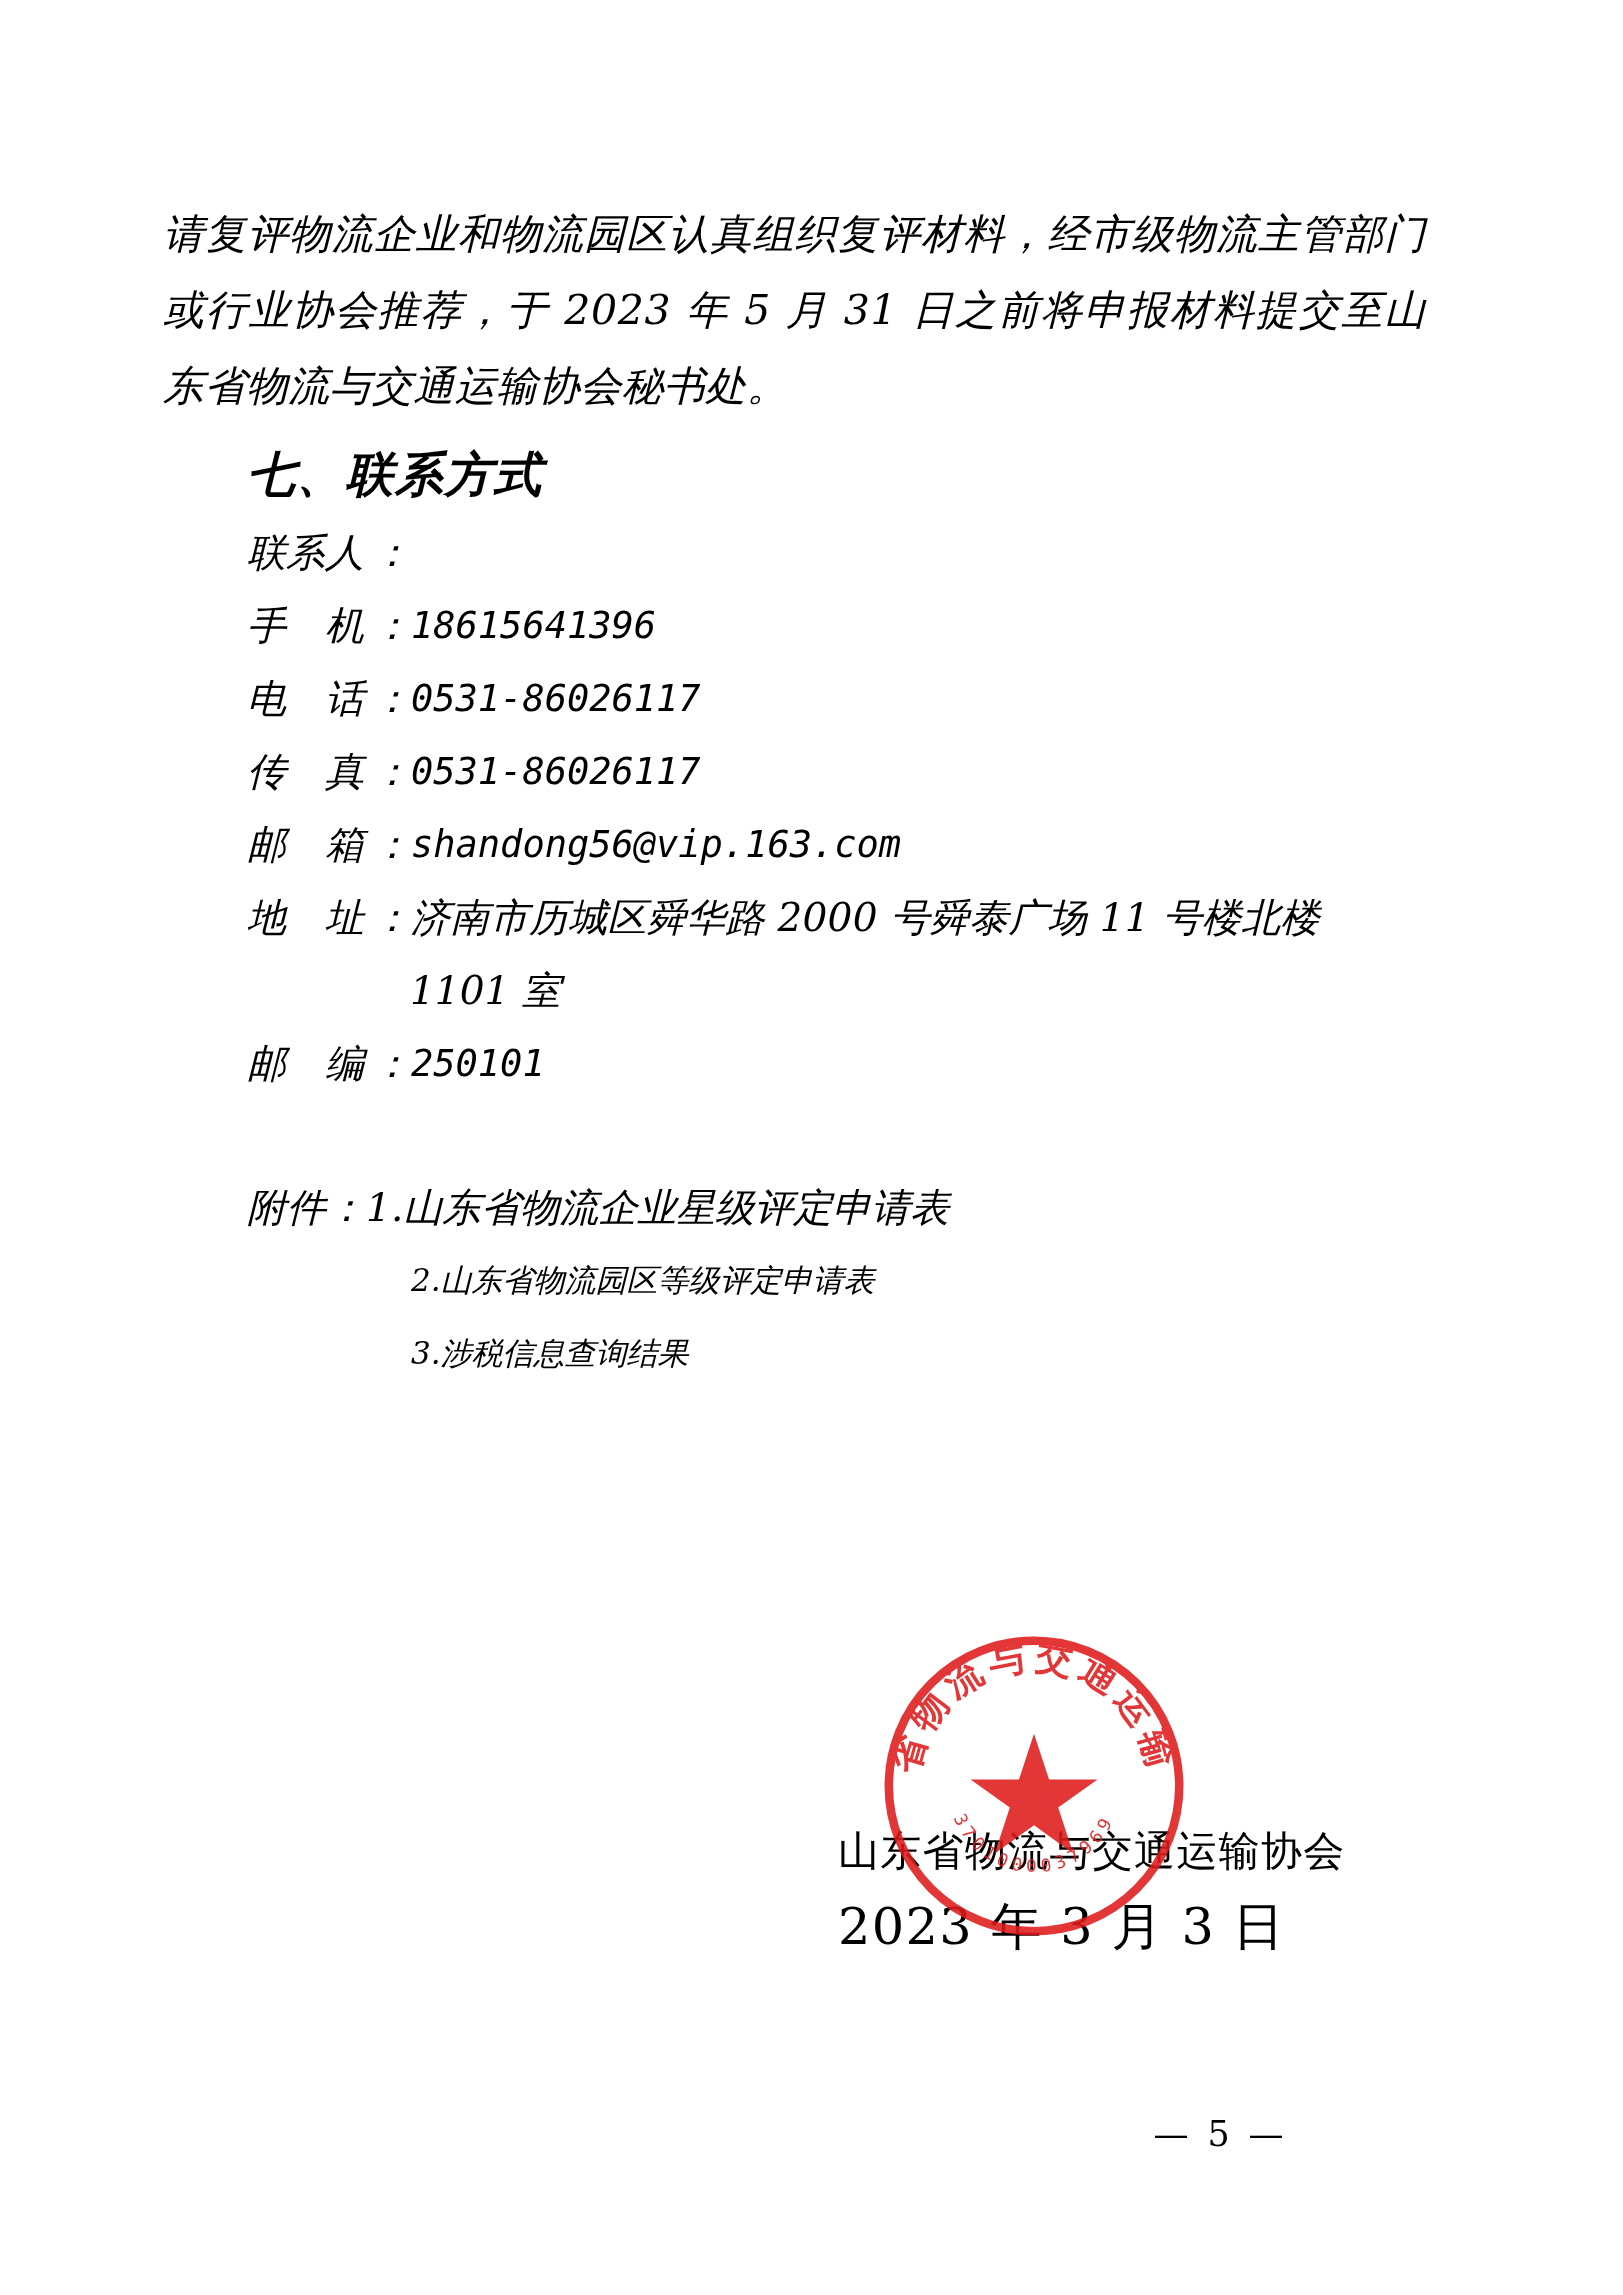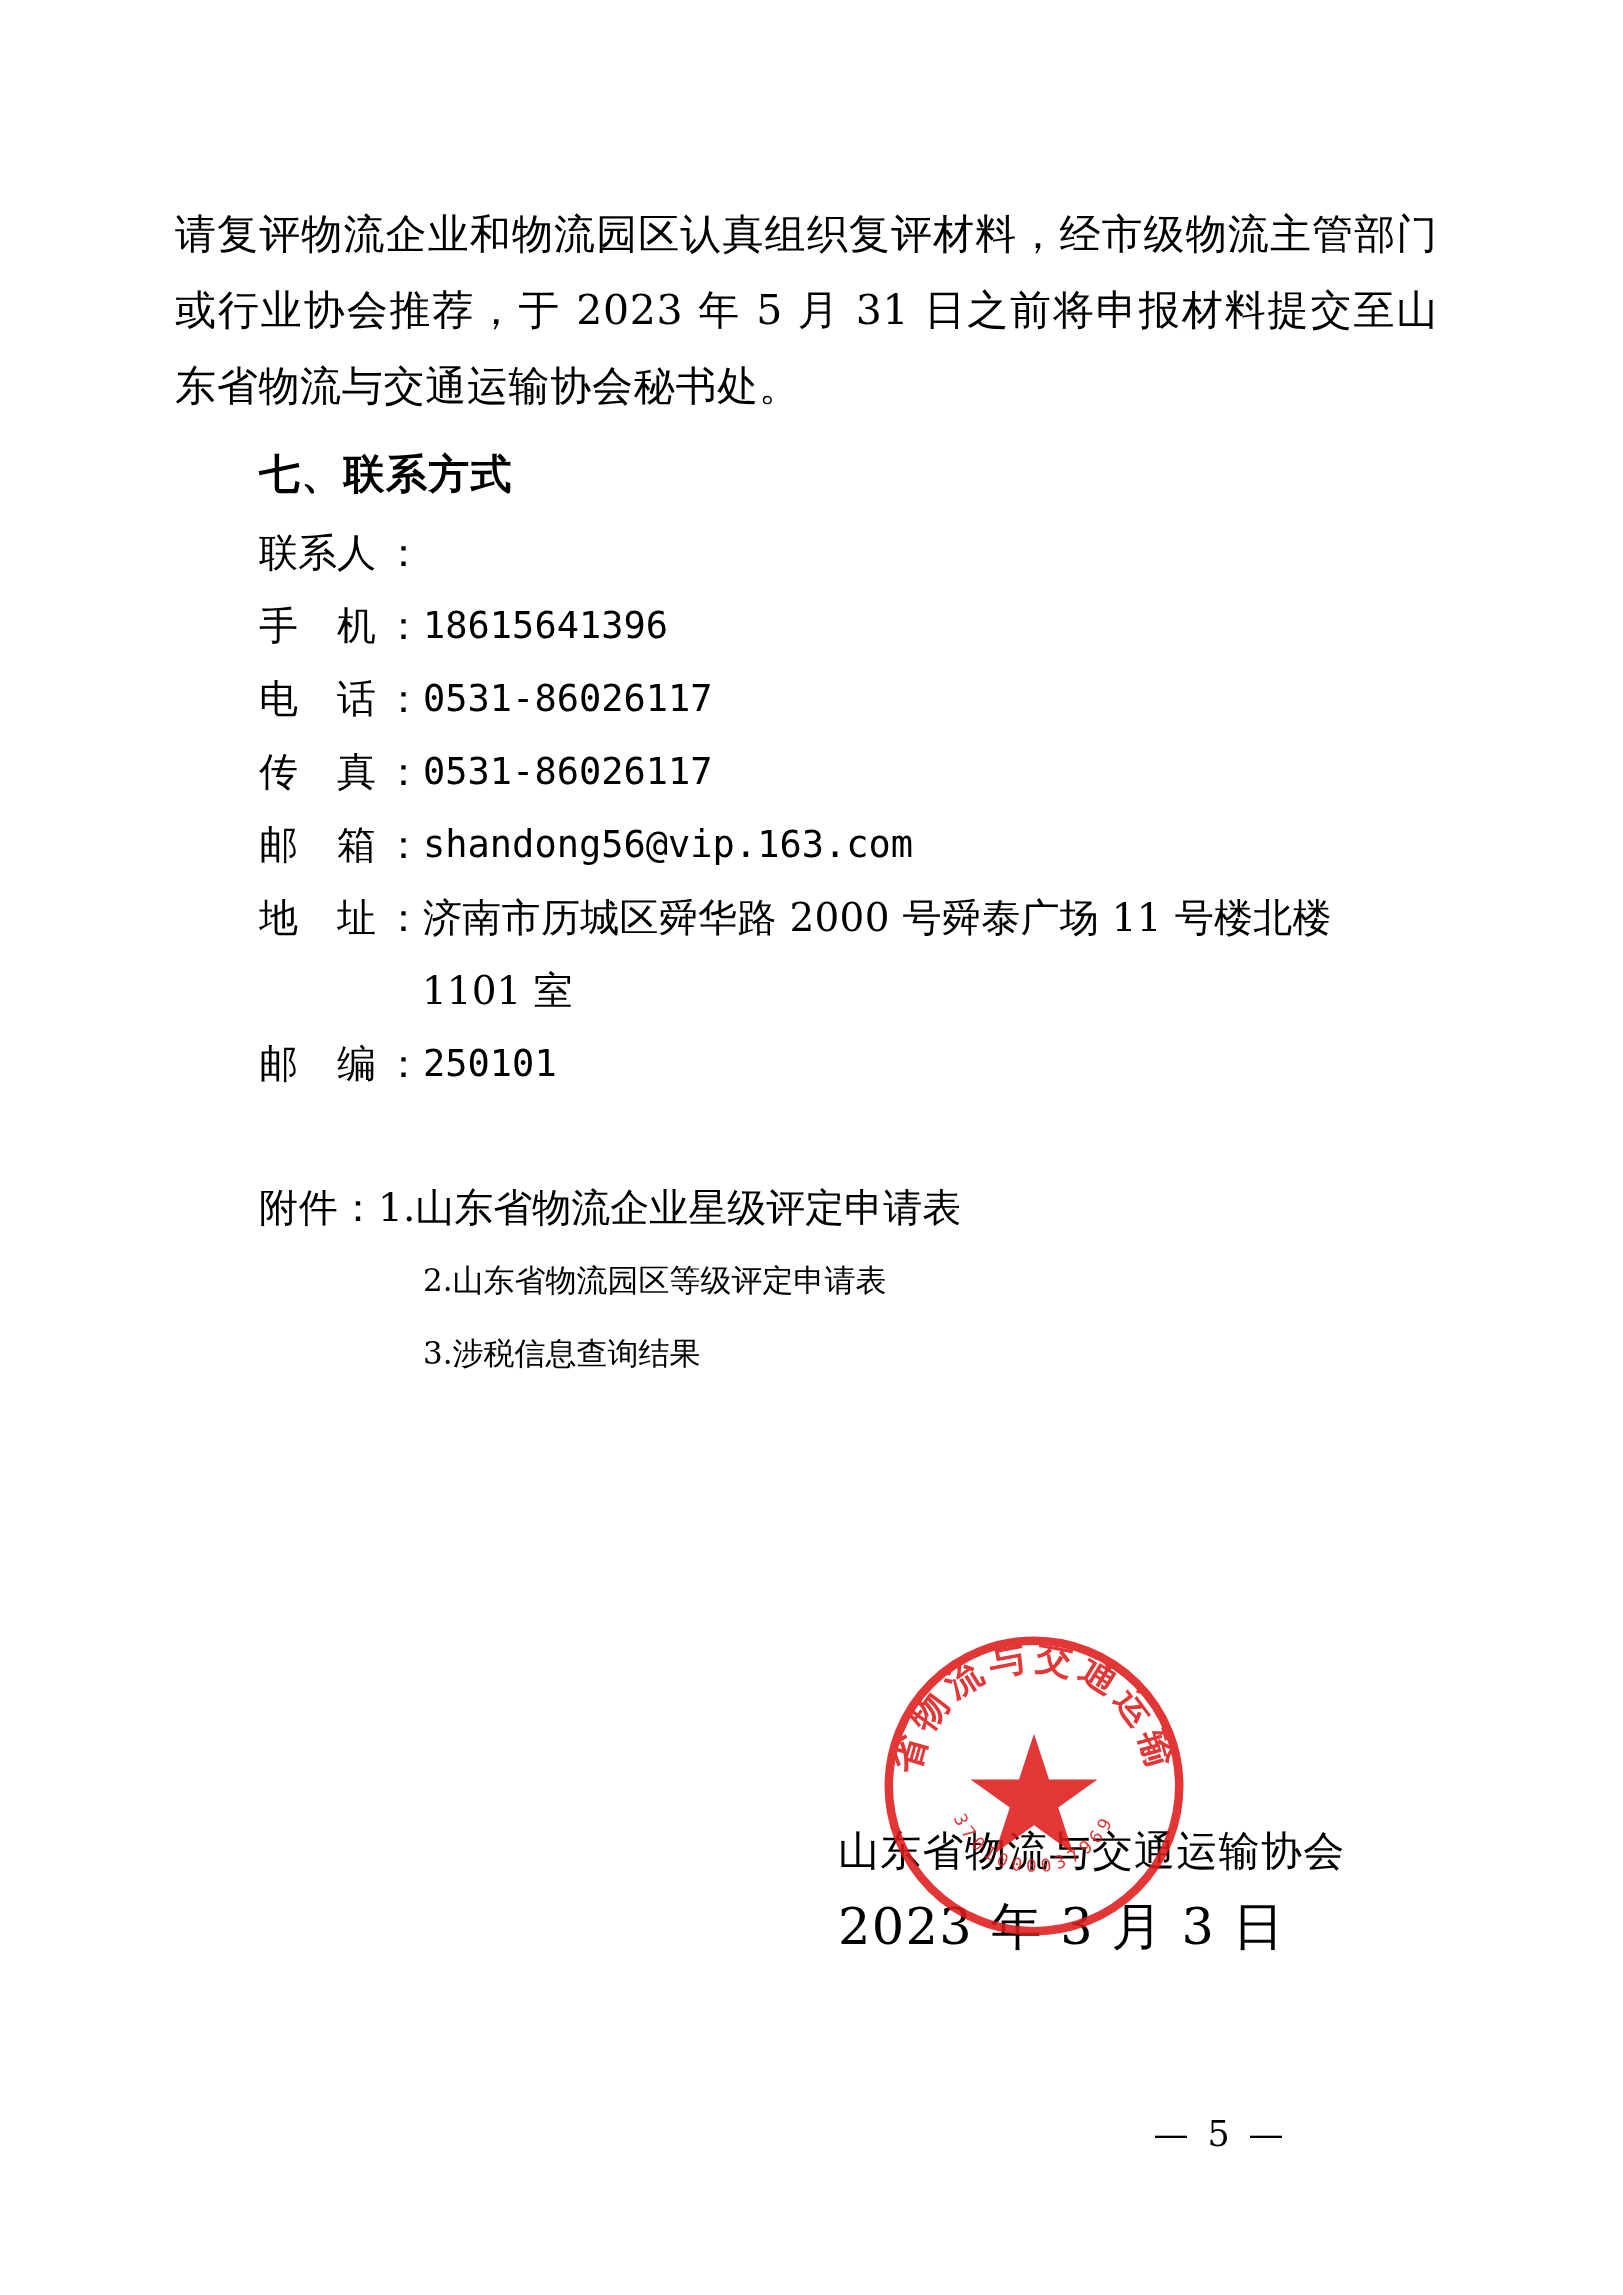--- a/index.html
+++ b/index.html
@@ -16,41 +16,42 @@
     overflow: hidden;
   }
   .page {
     position: absolute;
     left: 0; top: 0;
     width: 1623px;
     height: 2295px;
   }
   .content {
     position: absolute;
-    left: 175px;
+    left: 163px;
     top: 196px;
     width: 1263px;
+    font-style: italic;
   }
 
   
   .para {
     font-size: 41px;
     line-height: 76px;
     letter-spacing: 0.7px;
     text-align: justify;
     text-justify: inter-character;
     margin: 0;
   }
   .para.cont { text-indent: 0; }
 
   
   .section-heading {
     font-family: "DejaVu Sans", "Liberation Sans", sans-serif;
     font-weight: bold;
-    font-size: 41px;
+    font-size: 48px;
     line-height: 76px;
     margin: 11.8px 0 0 0;
     text-indent: 84px;
     letter-spacing: 1.3px;
   }
 
   
   .contact-list {
     margin: 3.9px 0 0 0;
     padding: 0;

